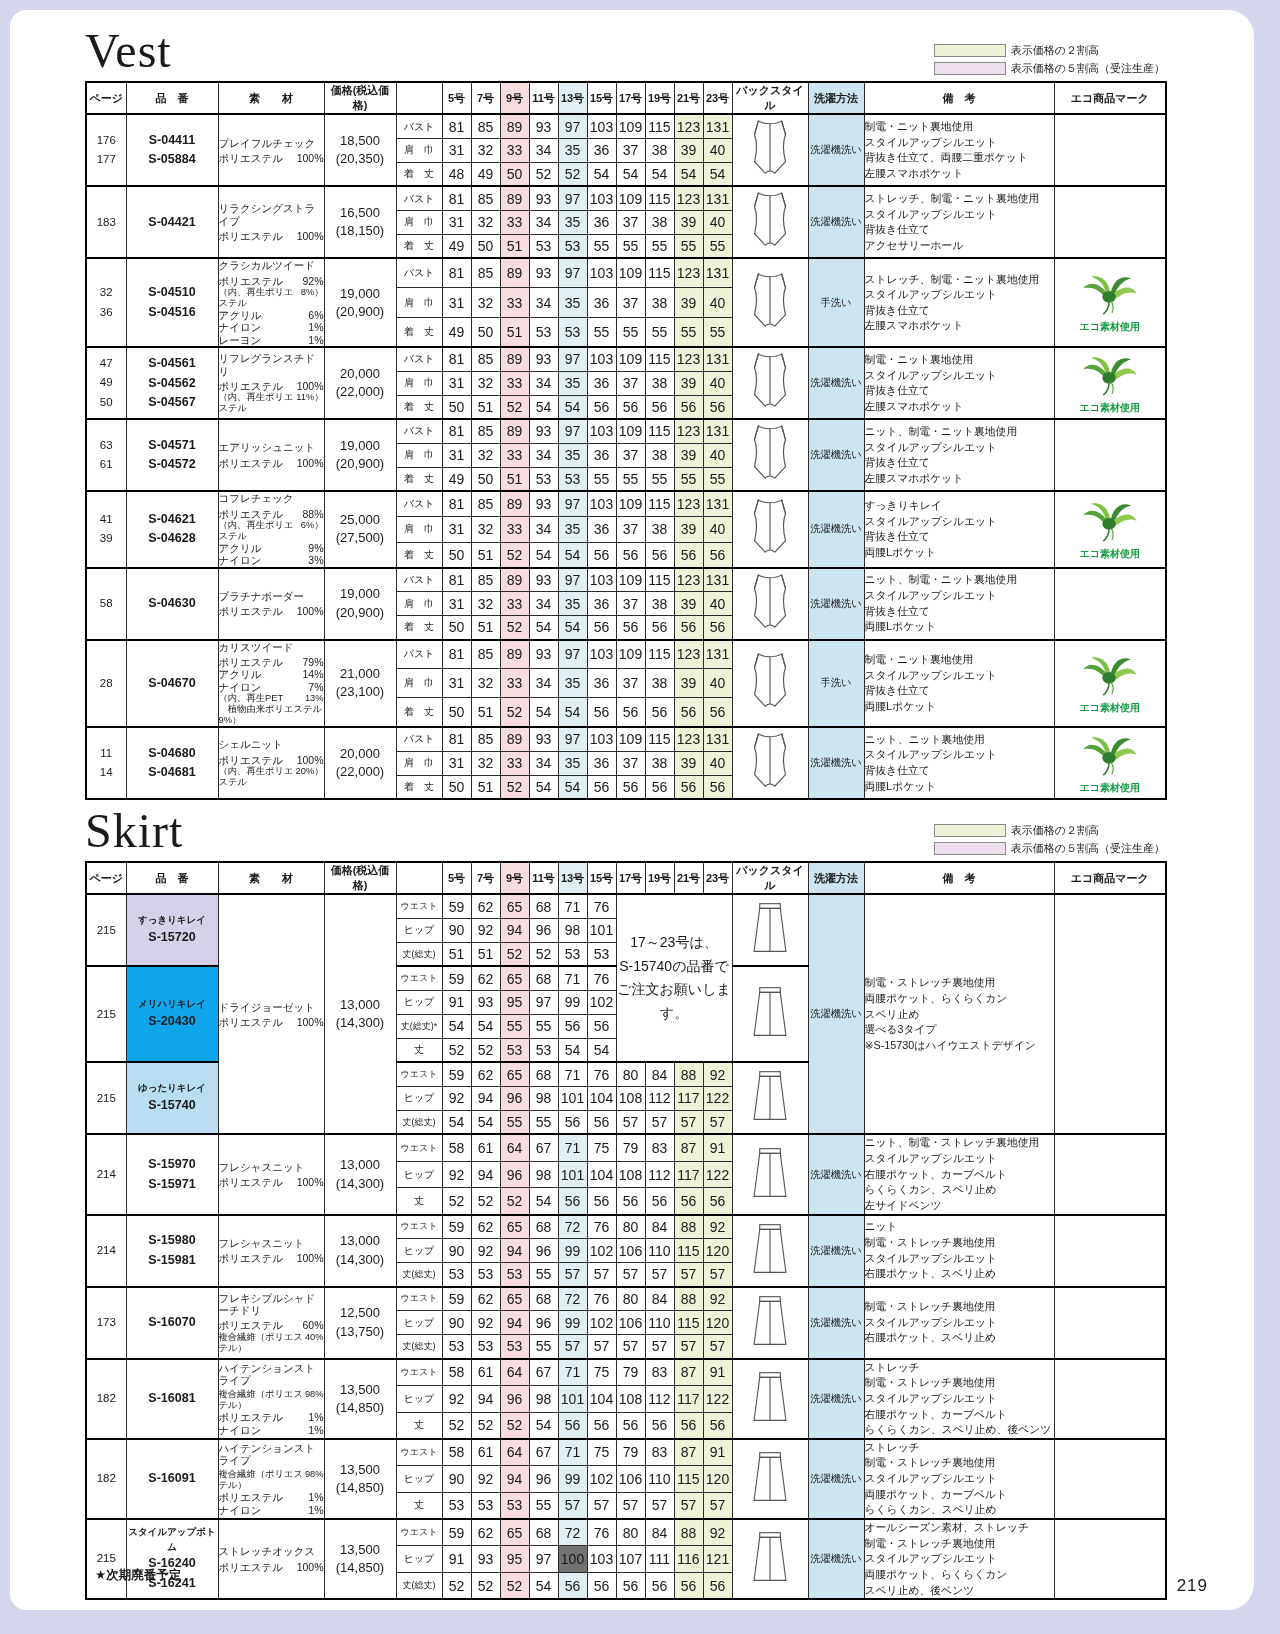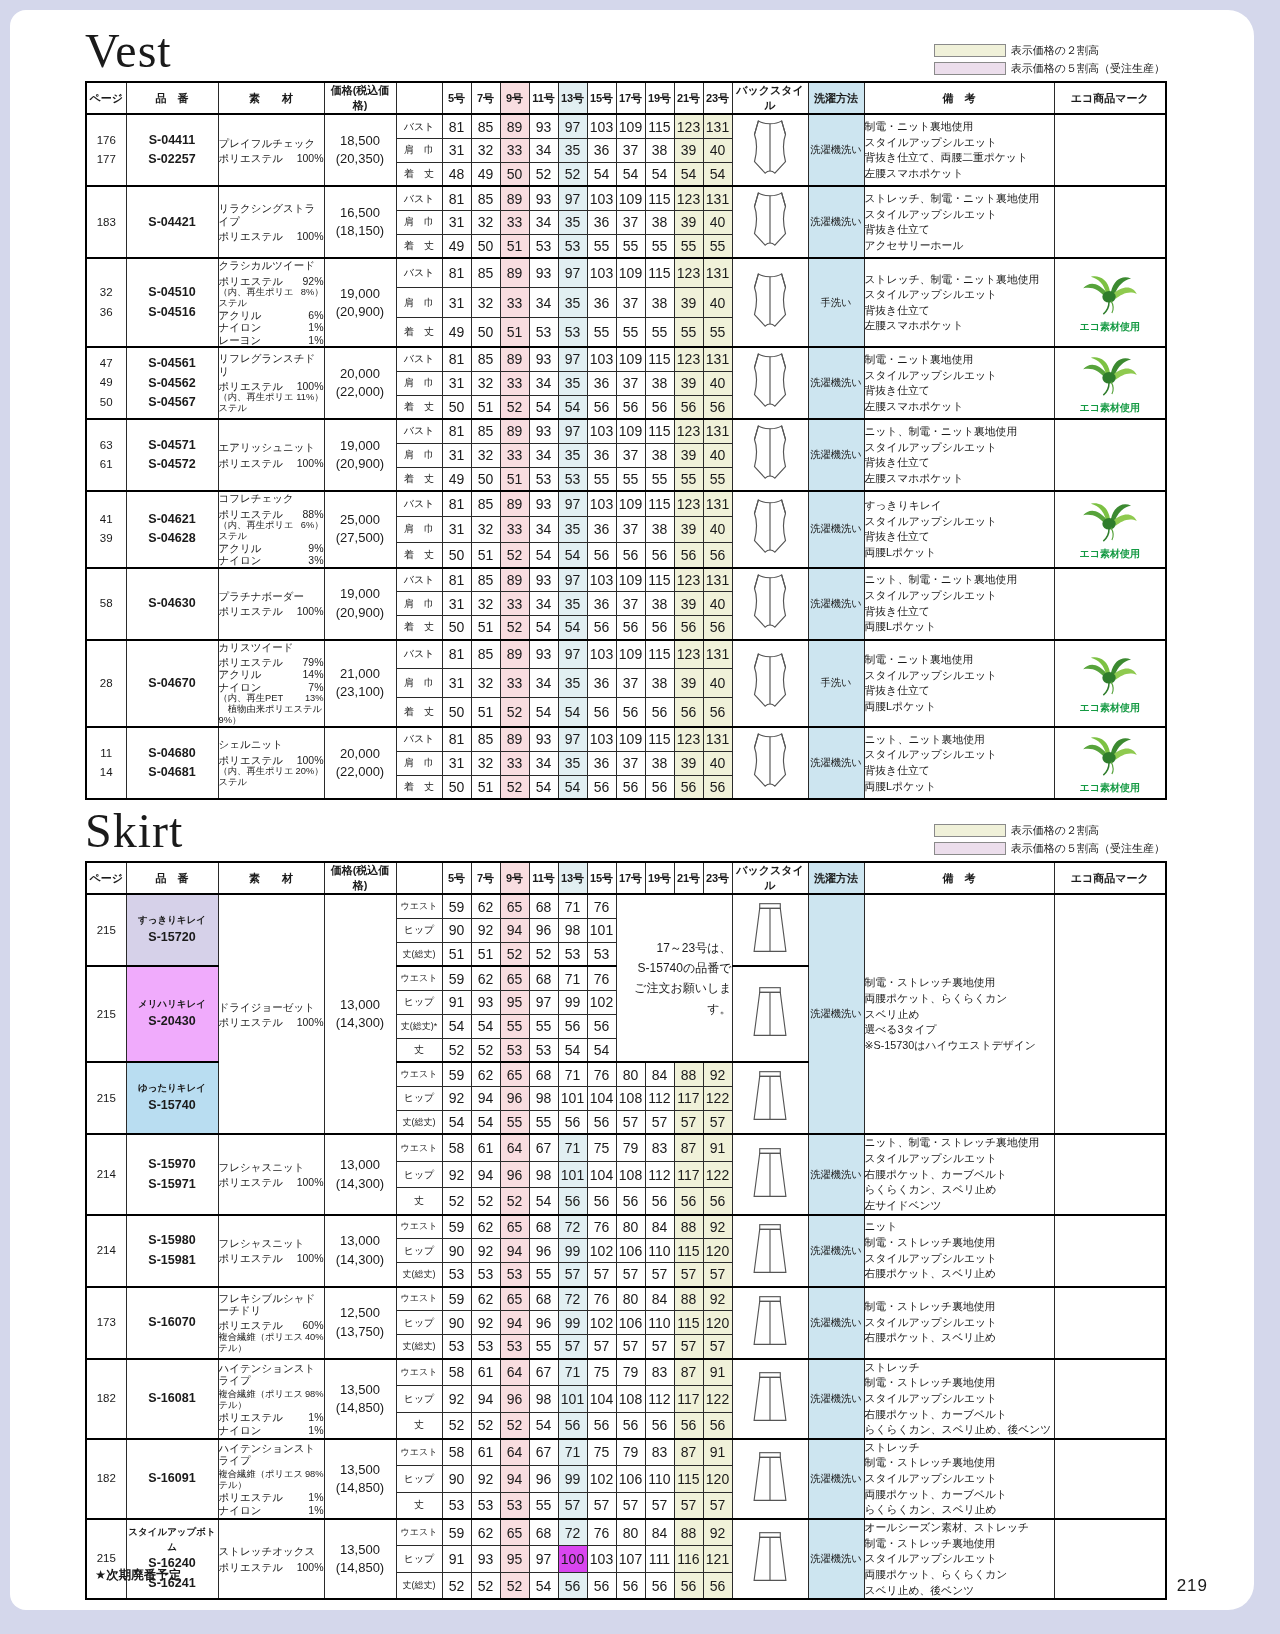--- a/index.html
+++ b/index.html
@@ -40,21 +40,21 @@
   td.material{font-size:10.5px;padding:2px 6px;vertical-align:middle;line-height:1.18;}
   .mat-name{margin-bottom:3px;}
   .mat-line{display:flex;justify-content:space-between;}
   .mat-line.paren{font-size:9.3px;}
   td.price{font-size:13px;text-align:center;line-height:1.4;vertical-align:middle;margin-top:20px;}
   td.wash{font-size:10.3px;text-align:center;vertical-align:middle;}
   td.notes{font-size:10.8px;padding:3px 8px;line-height:1.45;vertical-align:middle;text-align:left;}
   td.back{text-align:center;vertical-align:middle;background:#fff;}
   td.eco{text-align:center;vertical-align:middle;}
   .eco-label{font-size:10px;color:#149a43;font-weight:bold;margin-top:1px;}
-  td.merged-note{font-size:12px;padding:4px 8px;vertical-align:middle;text-align:right;line-height:1.7;}
+  td.merged-note{font-size:14px;padding:4px 8px;vertical-align:middle;text-align:center;line-height:1.7;}
   .footnote{position:absolute;left:85px;bottom:26px;font-size:12.5px;font-weight:bold;}
   .pagenum{position:absolute;right:46px;bottom:14px;font-size:17px;letter-spacing:1px;}
 </style>
 </head>
 <body>
 
 <div class="page">
   <div class="content" id="content">
       <div class="section">
         <div class="sec-head">
@@ -118,21 +118,21 @@
             </tr>
           </thead>
           <tbody>
             <tr class="g-top" style="height: 24px;">
               <td class="pages" rowspan="3">
                 <div>176</div>
                 <div>177</div>
               </td>
               <td class="codes" rowspan="3">
                 <div>S-04411</div>
-                <div>S-02257</div>
+                <div>S-05884</div>
               </td>
               <td class="material" rowspan="3">
                 <div class="mat-name">プレイフルチェック</div>
                 <div class="mat-line">
                   <span>ポリエステル</span>
                   <span>100%</span>
                 </div>
               </td>
               <td class="price" rowspan="3">
                 <div>18,500</div>
@@ -971,21 +971,21 @@
               <td class="val">51</td>
               <td class="val" style="background: rgb(248, 221, 224);">52</td>
               <td class="val">52</td>
               <td class="val">53</td>
               <td class="val">53</td>
             </tr>
             <tr class="s-top" style="height: 24px;">
               <td class="pages" rowspan="4">
                 <div>215</div>
               </td>
-              <td class="codes" rowspan="4" style="background: #f0abfc;">
+              <td class="codes" rowspan="4" style="background: #0ea5e9;">
                 <div class="code-label">メリハリキレイ</div>
                 <div>S-20430</div>
               </td>
               <td class="mlabel" style="font-size: 9px;">ウエスト</td>
               <td class="val">59</td>
               <td class="val">62</td>
               <td class="val" style="background: rgb(248, 221, 224);">65</td>
               <td class="val">68</td>
               <td class="val">71</td>
               <td class="val">76</td>
@@ -1487,21 +1487,21 @@
                 <div>スベリ止め、後ベンツ</div>
               </td>
               <td class="eco" rowspan="3"></td>
             </tr>
             <tr style="height: 24px;">
               <td class="mlabel">ヒップ</td>
               <td class="val">91</td>
               <td class="val">93</td>
               <td class="val" style="background: rgb(248, 221, 224);">95</td>
               <td class="val">97</td>
-              <td class="val" style="background: #d946ef;">100</td>
+              <td class="val" style="background: #737373;">100</td>
               <td class="val">103</td>
               <td class="val">107</td>
               <td class="val">111</td>
               <td class="val" style="background: rgb(240, 241, 217);">116</td>
               <td class="val" style="background: rgb(240, 241, 217);">121</td>
             </tr>
             <tr style="height: 24px;">
               <td class="mlabel" style="font-size: 9px;">丈(総丈)</td>
               <td class="val">52</td>
               <td class="val">52</td>

